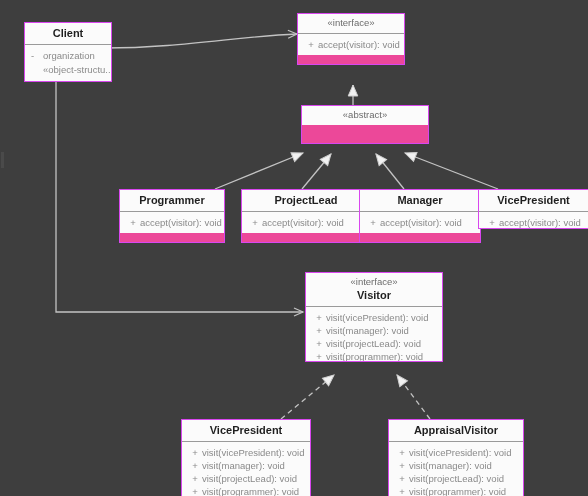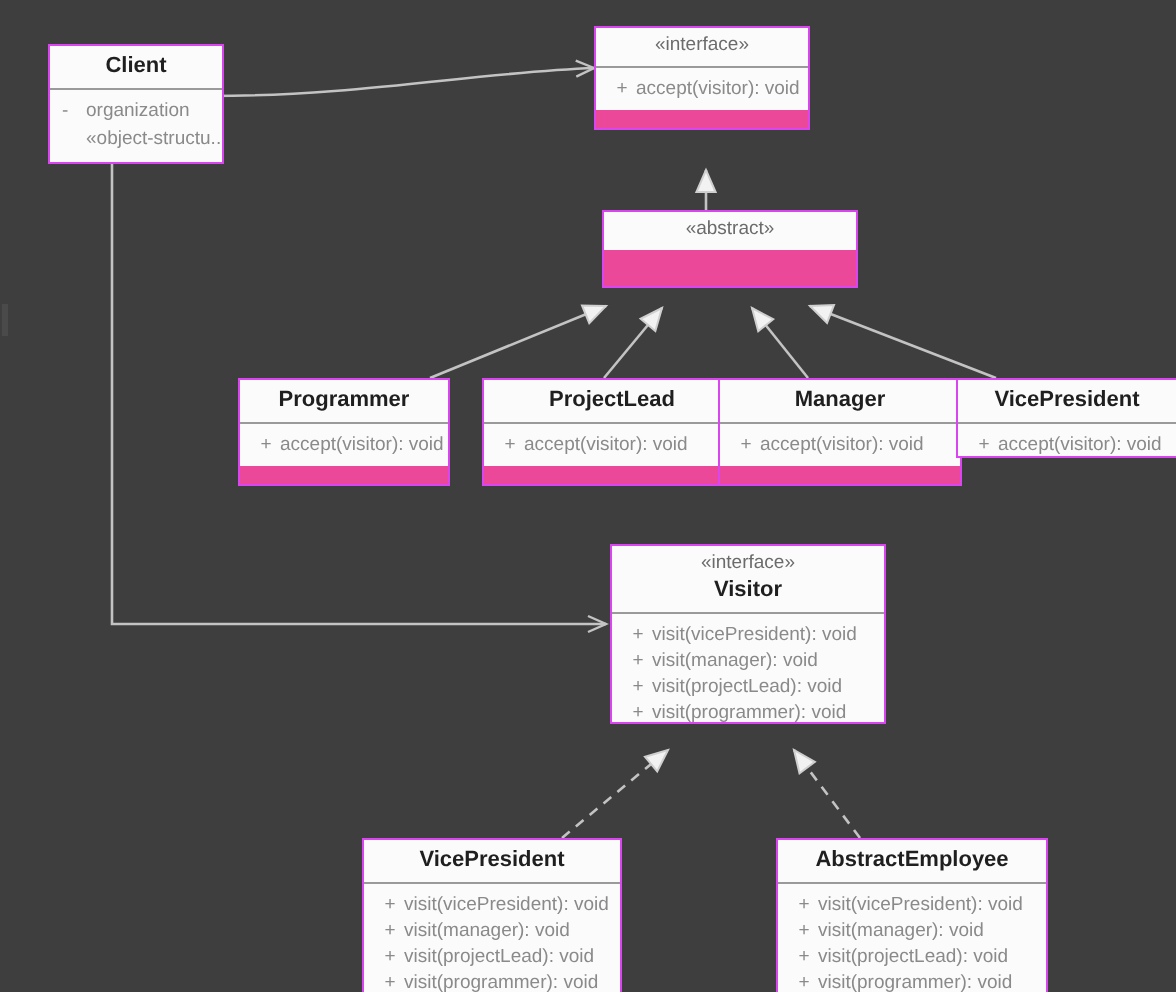--- a/index.html
+++ b/index.html
@@ -269,21 +269,21 @@
         <span class="vis">+</span><span>visit(projectLead): void</span>
       </span>
       <span class="member-row">
         <span class="vis">+</span><span>visit(programmer): void</span>
       </span>
     </div>
   </div>
 
   <div class="uml-box" style="left:388px; top:419px; width:136px; height:85px;">
     <div class="box-header">
-      <span class="class-name">AbstractEmployee</span>
+      <span class="class-name">AppraisalVisitor</span>
     </div>
     <div class="box-section">
       <span class="member-row">
         <span class="vis">+</span><span>visit(vicePresident): void</span>
       </span>
       <span class="member-row">
         <span class="vis">+</span><span>visit(manager): void</span>
       </span>
       <span class="member-row">
         <span class="vis">+</span><span>visit(projectLead): void</span>

